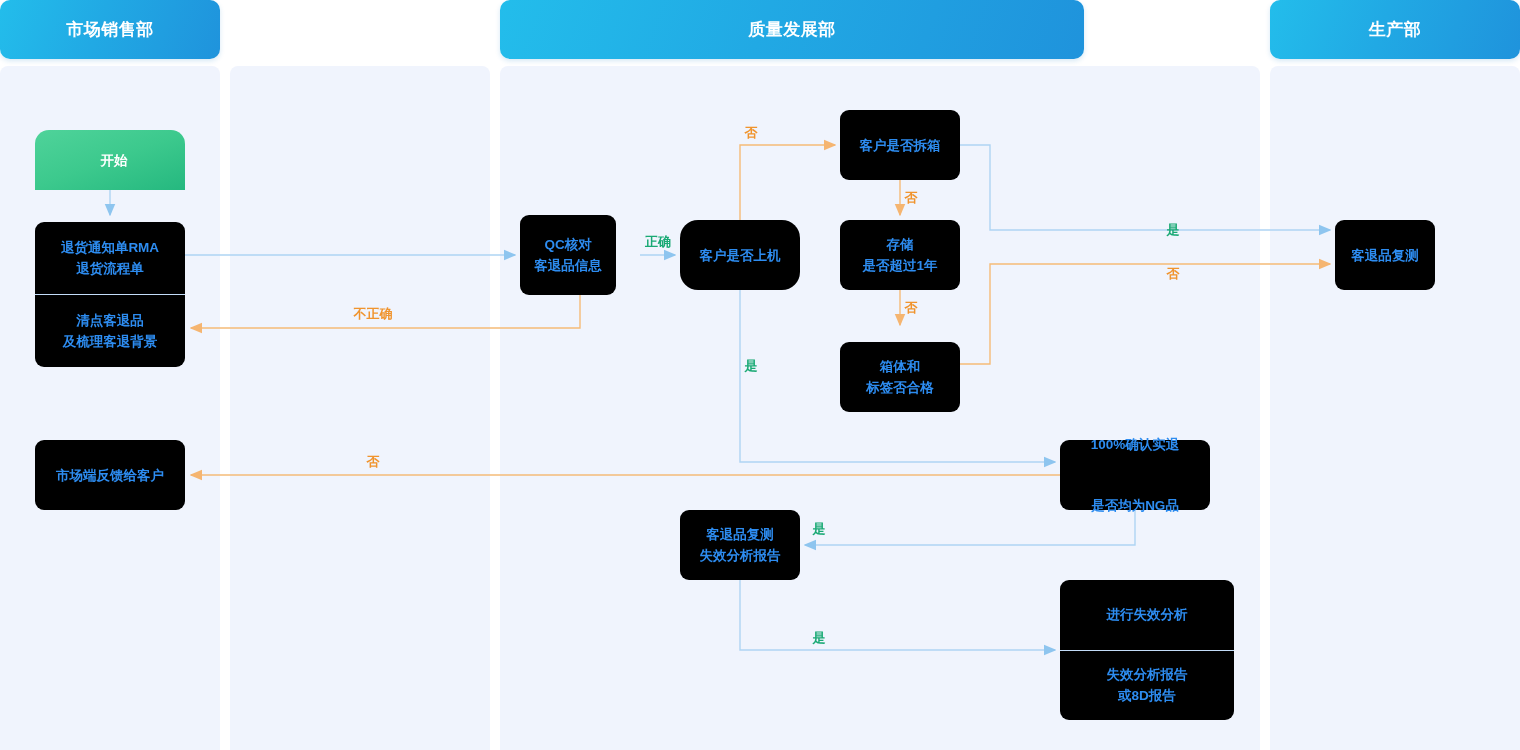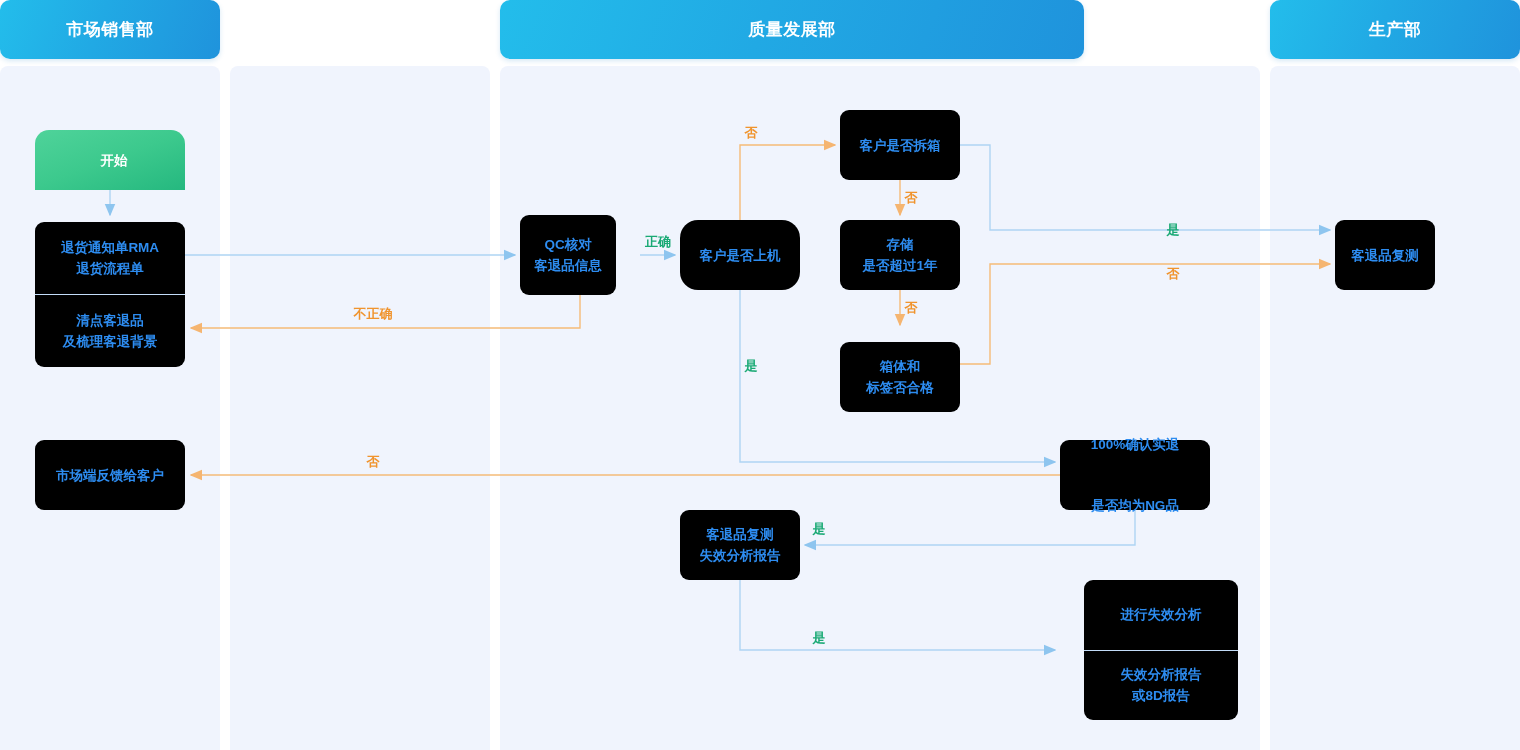--- a/index.html
+++ b/index.html
@@ -170,21 +170,21 @@
         <span class="ln">市场端反馈给客户</span>
       </div>
       <div class="node" style="left: 1060px; top: 440px; width: 150px; height: 70px; gap: 40px;">
         <span class="ln">100%确认实退</span>
         <span class="ln">是否均为NG品</span>
       </div>
       <div class="node" style="left: 680px; top: 510px; width: 120px; height: 70px;">
         <span class="ln">客退品复测</span>
         <span class="ln">失效分析报告</span>
       </div>
-      <div class="node" style="left: 1060px; top: 580px; width: 154px; height: 140px; margin-left: 24px;">
+      <div class="node" style="left: 1060px; top: 580px; width: 174px; height: 140px;">
         <div class="seg">
           <span class="ln">进行失效分析</span>
         </div>
         <div class="seg">
           <span class="ln">失效分析报告</span>
           <span class="ln">或8D报告</span>
         </div>
       </div>
     </div>
 

